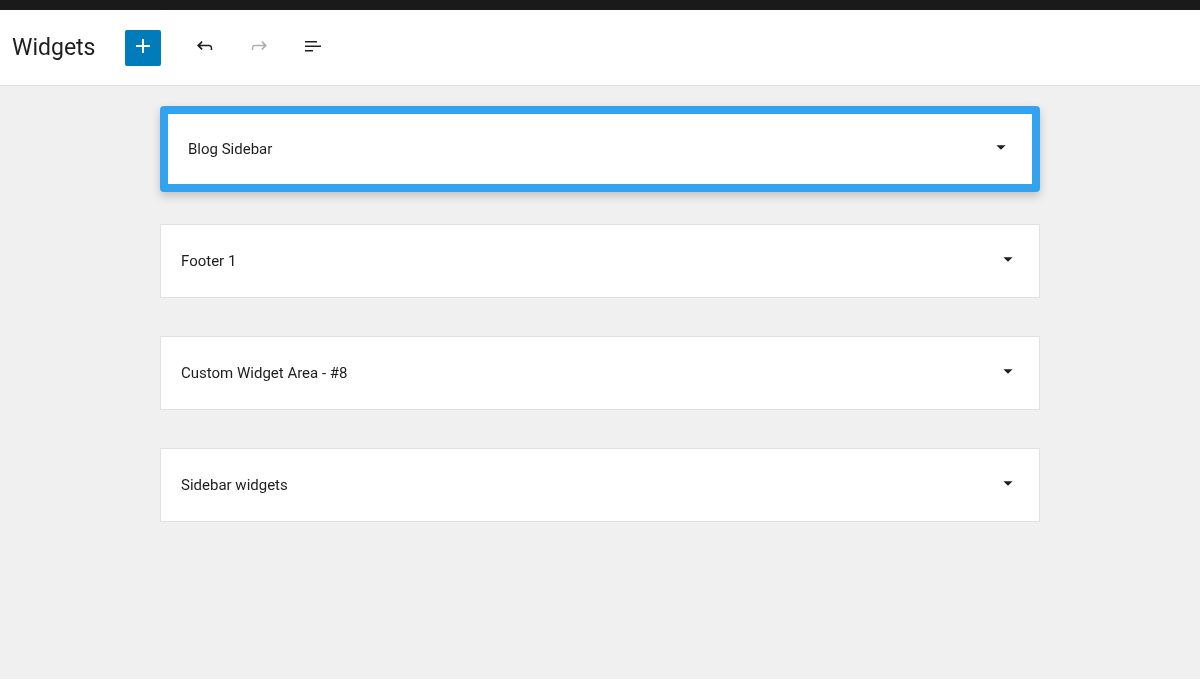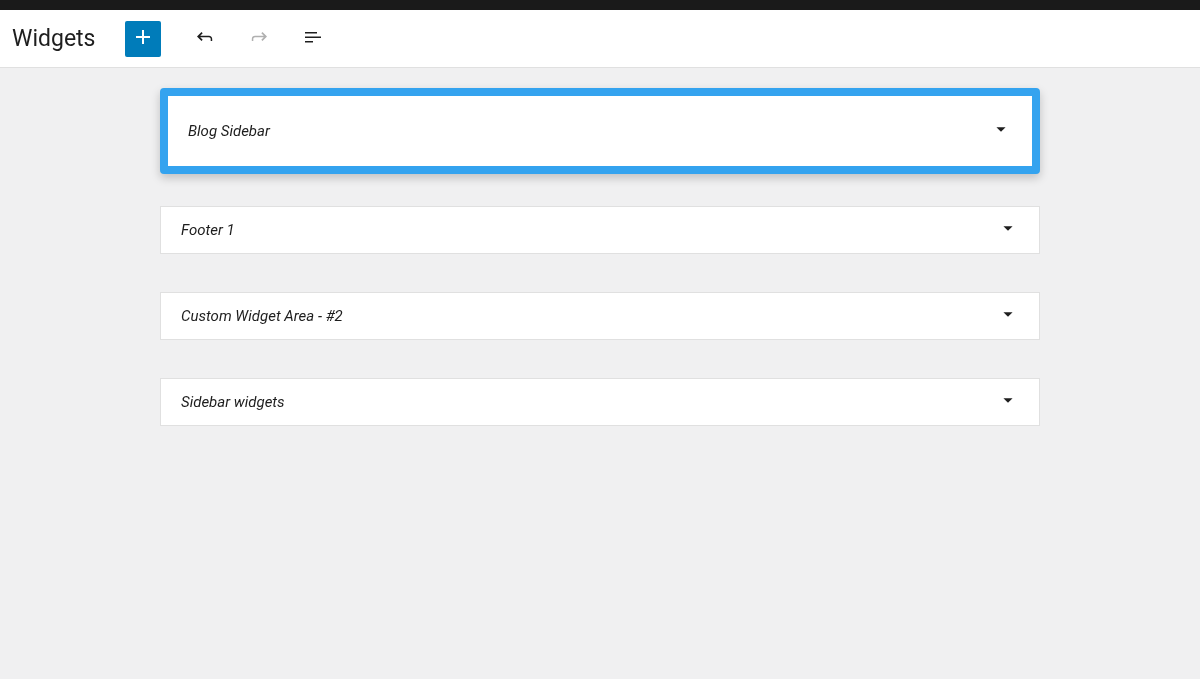--- a/index.html
+++ b/index.html
@@ -10,21 +10,21 @@
       height: 679px;
       overflow: hidden;
     }
     .top-black-bar {
       width: 100%;
       height: 10px;
       background: #1a1a1a;
     }
     .toolbar {
       background: #ffffff;
-      height: 58px;
+      height: 76px;
       display: flex;
       align-items: center;
       padding: 5px 10px;
       border-bottom: 1px solid #e0e0e0;
       gap: 12px;
     }
     .toolbar-title {
       font-size: 23px;
       font-weight: 400;
       color: #1e1e1e;
@@ -56,39 +56,38 @@
       margin-right: 6px;
       border-radius: 2px;
     }
     .icon-button.disabled svg { fill: #b0b0b0; }
     .icon-button svg { fill: #1e1e1e; }
     .content-area {
       padding: 20px 0 40px 0;
       display: flex;
       flex-direction: column;
       align-items: center;
-      font-style: italic;
     }
     .widget-area-list {
       width: 880px;
       display: flex;
       flex-direction: column;
       gap: 0;
     }
     .highlight-wrap {
       border: 8px solid #34a3ef;
       border-radius: 4px;
       box-shadow: 0 4px 10px rgba(0,0,0,0.2);
       margin-bottom: 32px;
       background: #ffffff;
     }
     .widget-panel {
       background: #ffffff;
       border: 1px solid #e0e0e0;
-      height: 48px;
+      height: 74px;
       display: flex;
       align-items: center;
       justify-content: space-between;
       padding: 0 20px;
       cursor: pointer;
       margin-bottom: 38px;
     }
     .highlight-wrap .widget-panel {
       border: none;
       margin-bottom: 0;
@@ -164,21 +163,21 @@
       <span class="widget-panel-title">Footer 1</span>
       <span class="chevron">
         <svg viewBox="0 0 24 24">
             <path d="M7 10l5 5 5-5H7z"></path>
           </svg>
       </span>
     </div>
 
 
     <div class="widget-panel">
-      <span class="widget-panel-title">Custom Widget Area - #2</span>
+      <span class="widget-panel-title">Custom Widget Area - #8</span>
       <span class="chevron">
         <svg viewBox="0 0 24 24">
             <path d="M7 10l5 5 5-5H7z"></path>
           </svg>
       </span>
     </div>
 
     <div class="widget-panel">
       <span class="widget-panel-title">Sidebar widgets</span>
       <span class="chevron">

